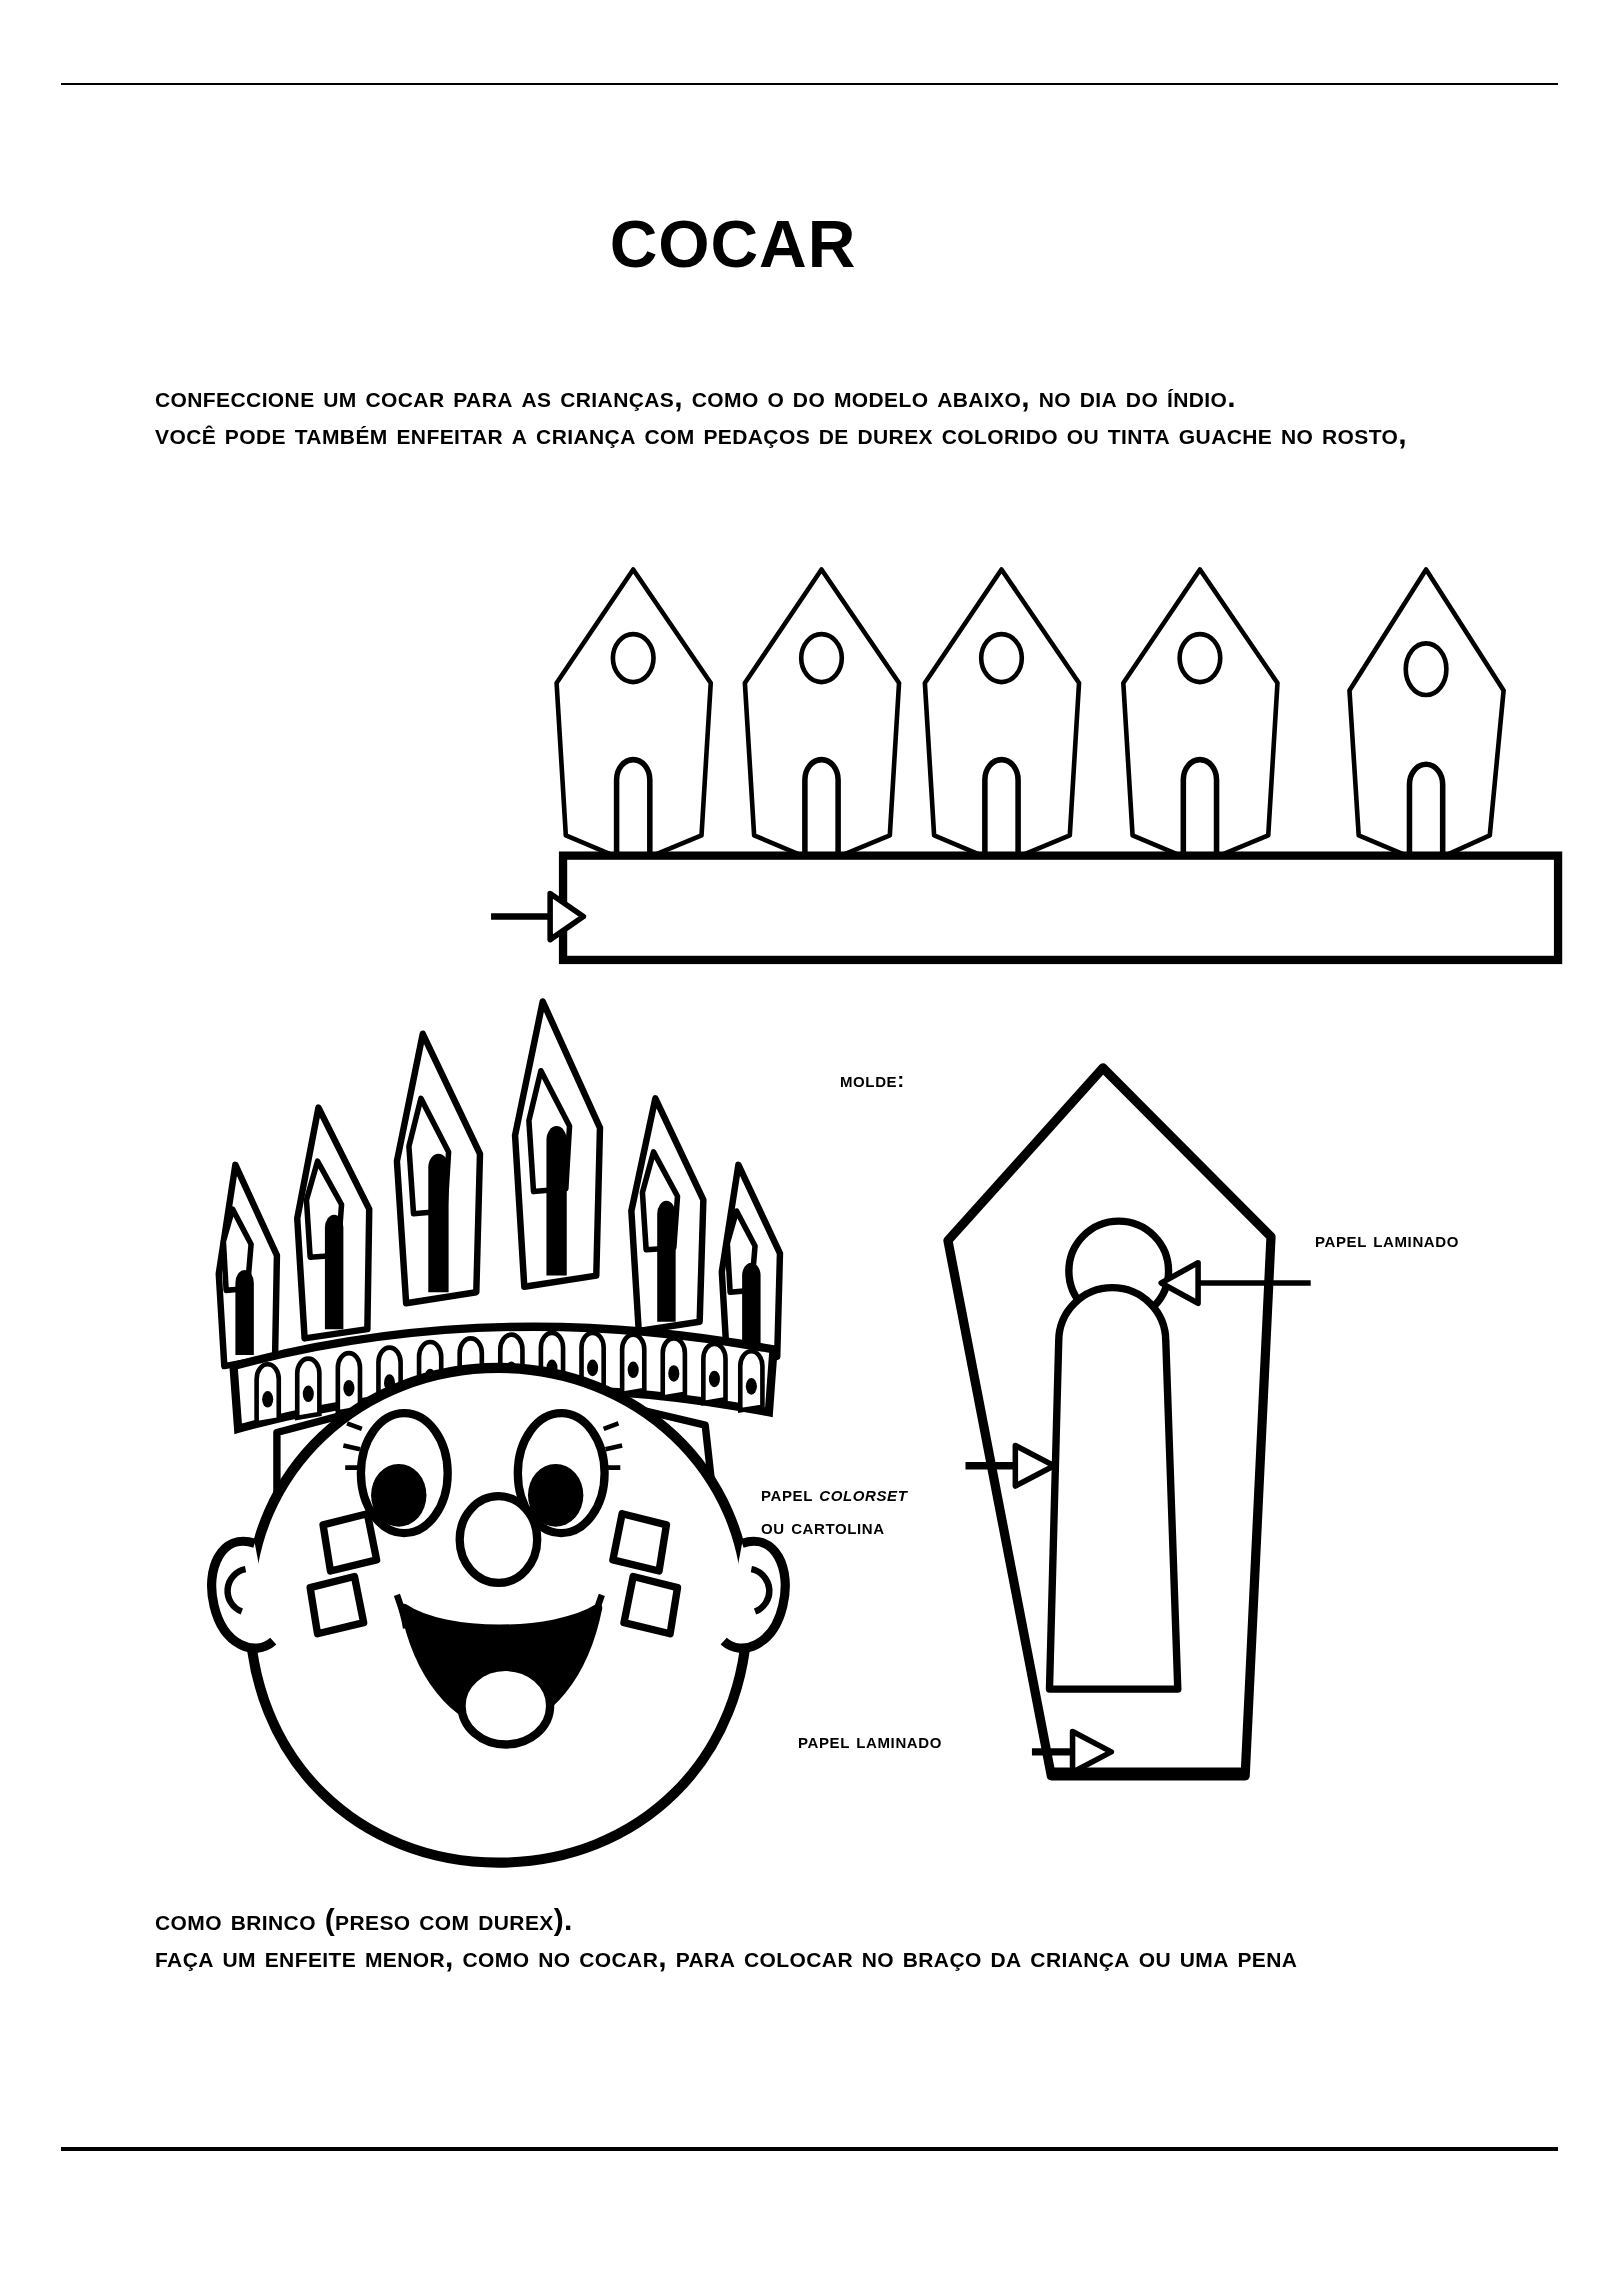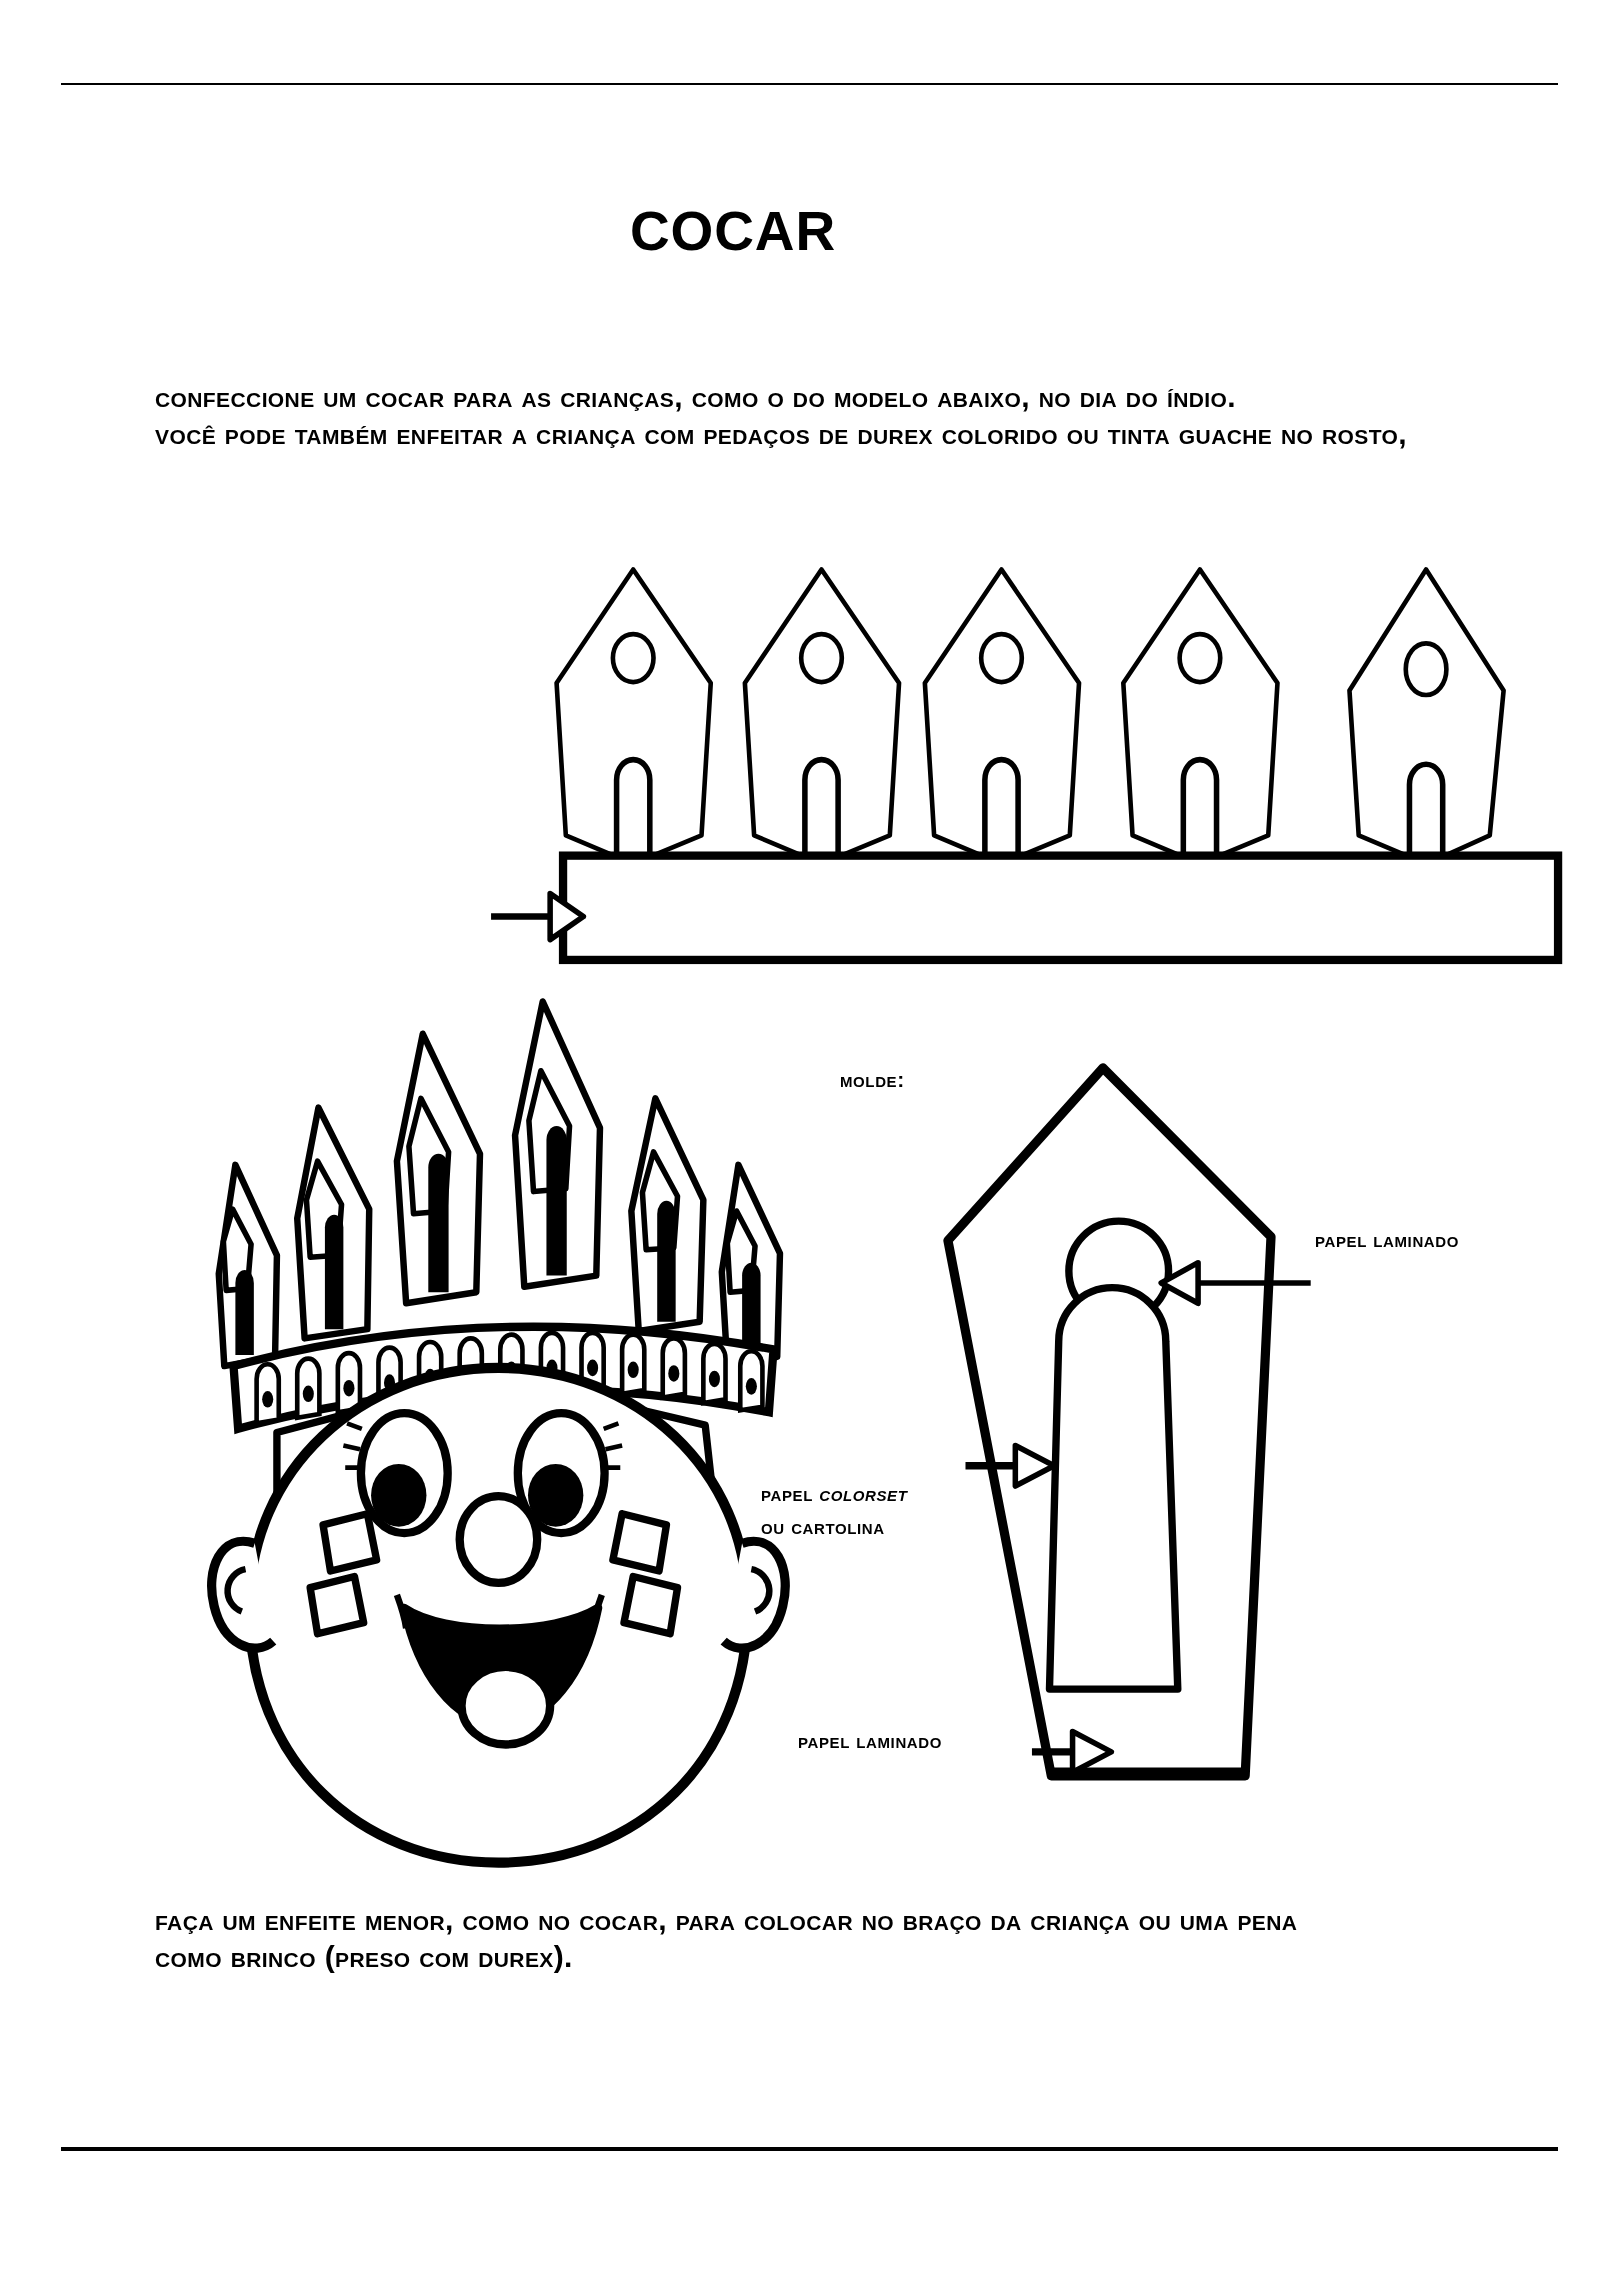--- a/index.html
+++ b/index.html
@@ -37,21 +37,21 @@
     background: #000;
   }
 
   
   .title {
     position: absolute;
     left: 0;
     top: 162px;
     width: 1466px;
     text-align: center;
-    font-size: 55px;
+    font-size: 66px;
     font-weight: bold;
     letter-spacing: 0.9px;
     font-family: "Liberation Sans", sans-serif;
   }
 
   
   .sc {
     font-variant: small-caps;
     text-transform: lowercase;
   }
@@ -305,18 +305,18 @@
 
       <g fill="none" stroke="#000">
         <line x1="1118" y1="1898" x2="1162" y2="1898" stroke-width="8"></line>
         <path d="M1162 1876 L1204 1898 L1162 1920 Z" stroke-width="6" stroke-linejoin="round" fill="#fff"></path>
       </g>
 
     </svg>
   </div>
 
   <div class="para para-outro">
+    <div class="sc">como brinco (preso com durex).</div>
     <div class="sc">Faça um enfeite menor, como no cocar, para colocar no braço da criança ou uma pena</div>
-    <div class="sc">como brinco (preso com durex).</div>
   </div>
 
 </div>
 
 
 </body></html>

